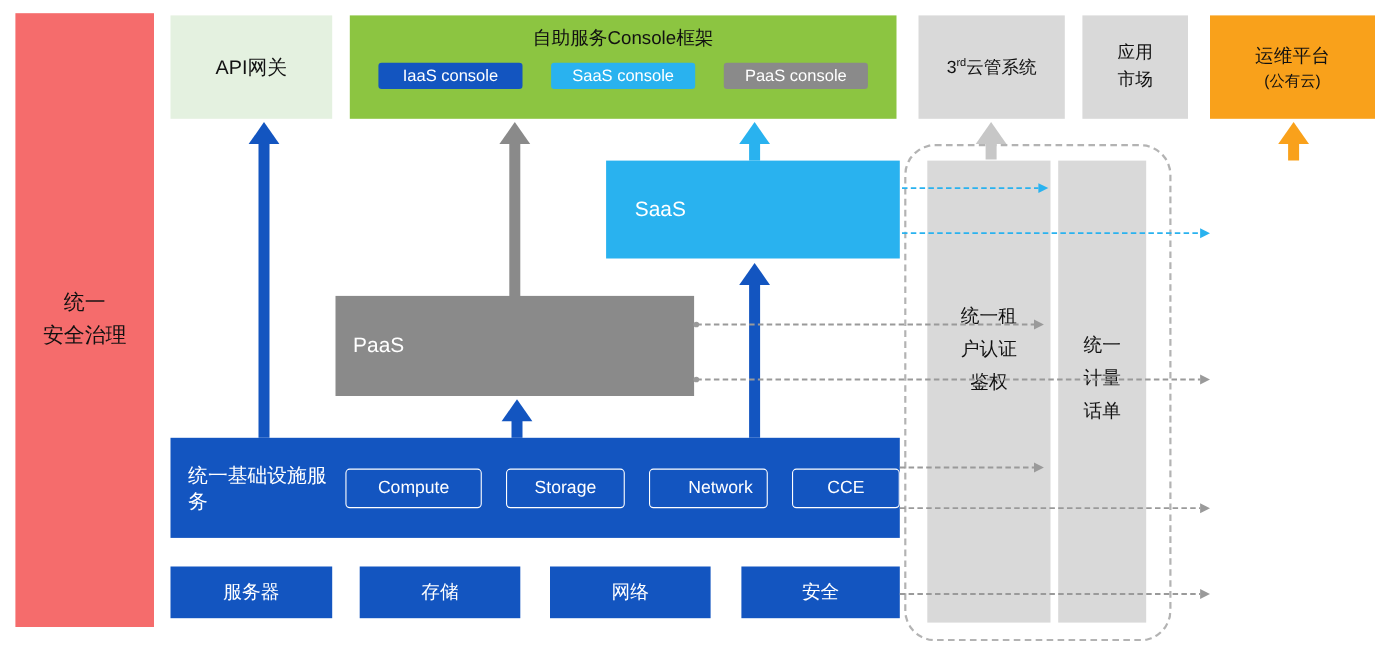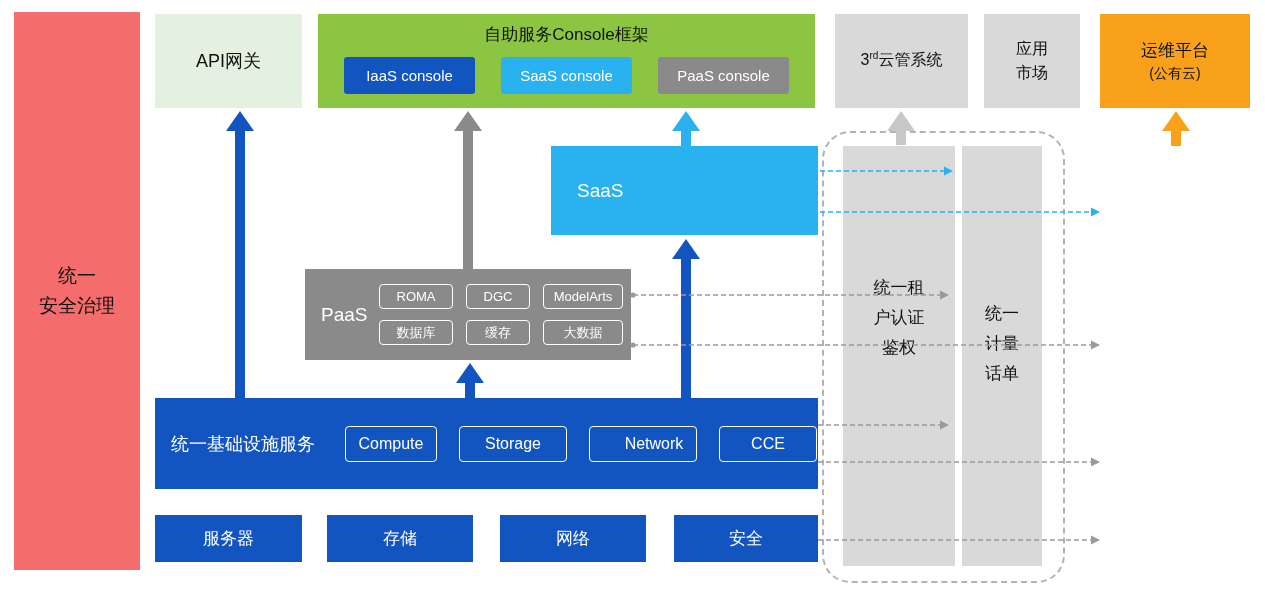--- a/index.html
+++ b/index.html
@@ -12,21 +12,21 @@
 
   
   .security-bar { left:14px; top:12px; width:126px; height:558px; background:var(--red,#f56c6c);
                   font-size:19px; line-height:1.6; }
   .api-gateway  { left:155px; top:14px; width:147px; height:94px; background:var(--pale-green,#e4f1e0);
                   font-size:18px; }
   .console-frame{ left:318px; top:14px; width:497px; height:94px; background:var(--green,#8cc541);
                   display:flex; flex-direction:column; padding-top:9px; }
   .console-title{ text-align:center; font-size:17px; color:#111; }
   .console-row  { display:flex; justify-content:space-evenly; margin-top:11px; }
-  .console-chip { width:131px; height:37px; border-radius:3px; color:#fff; font-size:15px;
+  .console-chip { width:131px; height:24px; border-radius:3px; color:#fff; font-size:15px;
                   display:flex; align-items:center; justify-content:center; }
   .chip-iaas { background:var(--blue,#1355c0); }
   .chip-paas { background:var(--midgray,#8a8a8a); }
   .chip-saas { background:var(--cyan,#29b2ef); }
   .third-party { left:835px; top:14px; width:133px; height:94px; background:var(--lightgray,#d9d9d9);
                  font-size:16px; }
   .third-party sup { font-size:10px; }
   .app-market  { left:984px; top:14px; width:96px; height:94px; background:var(--lightgray,#d9d9d9);
                  font-size:16px; line-height:1.5; }
   .om-platform { left:1100px; top:14px; width:150px; height:94px; background:var(--orange,#f9a11b);
@@ -50,21 +50,21 @@
   .paas-box .layer-label { margin-left:16px; width:52px; }
   .paas-grid { display:grid; grid-template-columns:74px 64px:80px; grid-template-columns:74px 64px 80px;
                gap:11px 13px; margin-left:6px; }
   .paas-grid .chip { height:25px; font-size:13px; }
 
   .infra-box { left:155px; top:398px; width:663px; height:91px; background:var(--blue,#1355c0);
                display:flex; align-items:center; padding-left:16px; }
   .infra-box .layer-label { font-size:18px; width:172px; }
   .infra-chips { display:flex; gap:22px; margin-left:2px; }
   .infra-chips .chip { height:36px; font-size:16px; }
-  .w-compute { width:92px; } .w-storage { width:108px; } .w-network { width:108px;padding-left:22px; } .w-cce { width:98px; }
+  .w-compute { width:124px; } .w-storage { width:108px; } .w-network { width:108px;padding-left:22px; } .w-cce { width:98px; }
 
   
   .res-box { top:515px; height:47px; background:var(--blue,#1355c0); color:#fff; font-size:17px; }
   .res-1 { left:155px; width:147px; } .res-2 { left:327px; width:146px; }
   .res-3 { left:500px; width:146px; } .res-4 { left:674px; width:144px; }
 
   
   .dashed-frame { left:822px; top:131px; width:243px; height:452px;
                   border:2px dashed #b3b3b3; border-radius:28px; }
   .auth-bar    { left:843px;  top:146px; width:112px; height:420px; background:var(--lightgray,#d9d9d9);
@@ -126,28 +126,20 @@
     <div class="om-l1">运维平台</div>
     <div class="om-l2">(公有云)</div>
   </div>
 
   <div class="box saas-box">
     <div class="layer-label">SaaS</div>
   </div>
 
   <div class="box paas-box">
     <div class="layer-label">PaaS</div>
-    <div class="paas-grid">
-      <div class="chip">ROMA</div>
-      <div class="chip">DGC</div>
-      <div class="chip">ModelArts</div>
-      <div class="chip">数据库</div>
-      <div class="chip">缓存</div>
-      <div class="chip">大数据</div>
-    </div>
   </div>
 
   <div class="box infra-box">
     <div class="layer-label">统一基础设施服务</div>
     <div class="infra-chips">
       <div class="chip w-compute">Compute</div>
       <div class="chip w-storage">Storage</div>
       <div class="chip w-network">Network</div>
       <div class="chip w-cce">CCE</div>
     </div>

